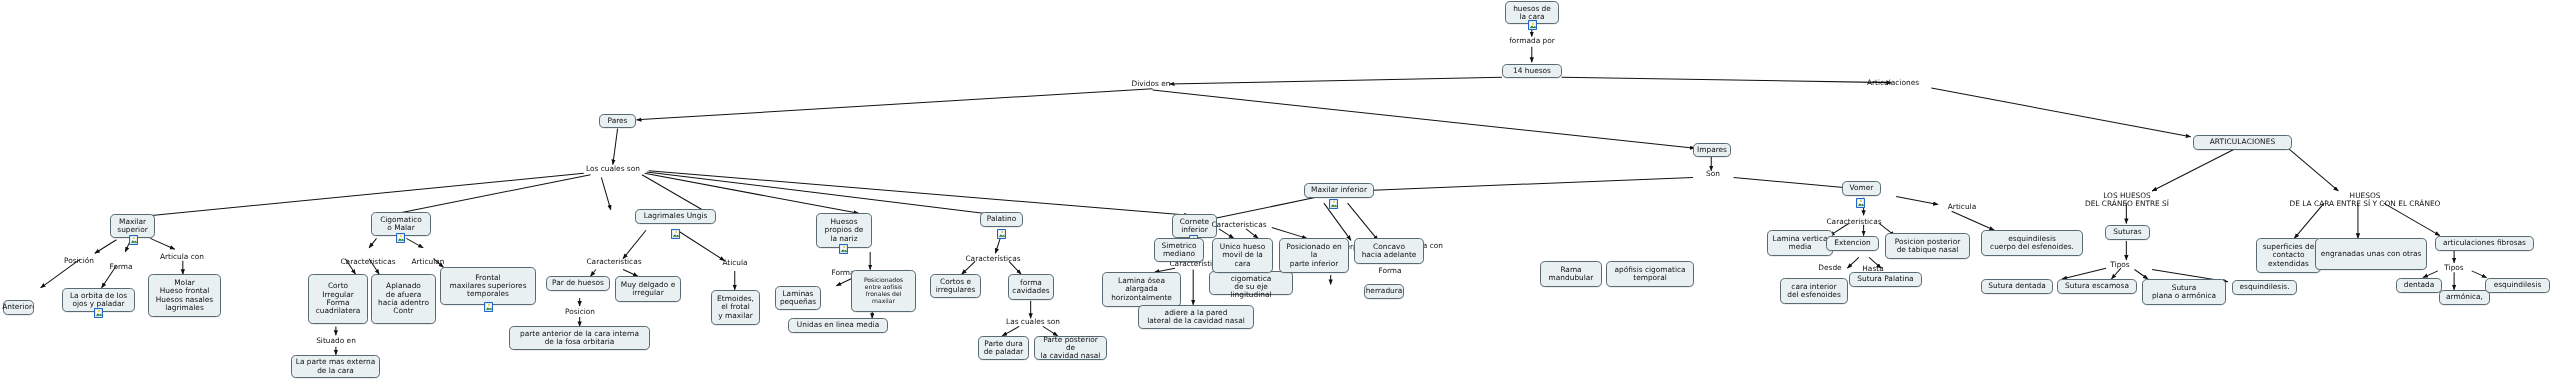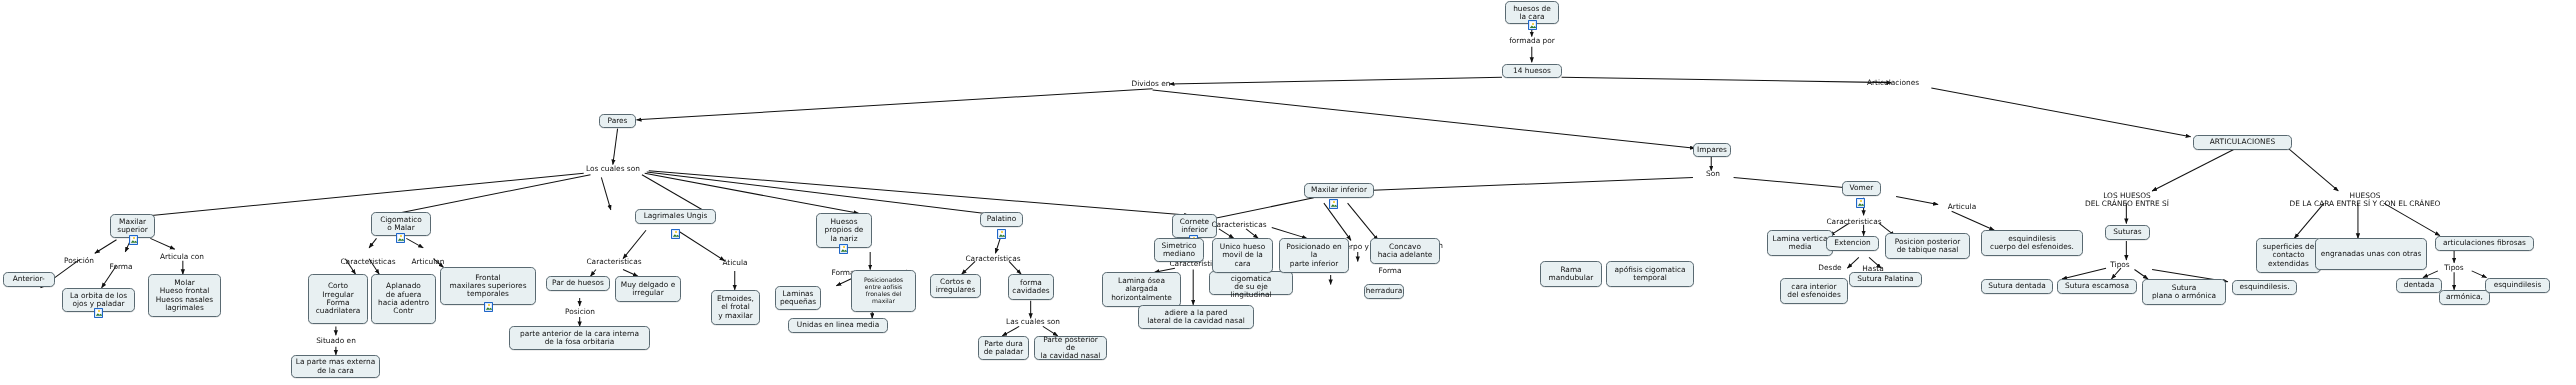--- a/index.html
+++ b/index.html
@@ -183,21 +183,21 @@
   </div>
   <span class="res" style="left:129px;top:235px;">
       <i></i>
       <u></u>
       <b></b>
     </span>
   <div class="linklabel" style="left:79px;top:261px;">Posición</div>
   <div class="linklabel" style="left:121px;top:267px;">Forma</div>
   <div class="linklabel" style="left:182px;top:257px;">Articula con</div>
 
-  <div class="node" style="left:2.7px;top:272px;width:52px;height:15px;justify-content:center;">
+  <div class="node" style="left:2.7px;top:300px;width:31px;height:15px;justify-content:center;">
     <span>Anterior-</span>
   </div>
   <div class="node" style="left:62px;top:288px;width:73px;height:24.4px;">
     <span style="white-space:pre-line">La orbita de los
 ojos y paladar</span>
   </div>
   <span class="res" style="left:94px;top:308px;">
       <i></i>
       <u></u>
       <b></b>
@@ -376,21 +376,21 @@
   <div class="node" style="left:1212px;top:238px;width:61px;height:35px;">
     <span style="white-space:pre-line">Unico hueso
 movil de la
 cara</span>
   </div>
   <div class="node" style="left:1279px;top:238px;width:70px;height:35px;">
     <span style="white-space:pre-line">Posicionado en
 la
 parte inferior</span>
   </div>
-  <div class="node" style="left:1354px;top:238px;width:70px;height:26px;margin-left:16px;">
+  <div class="node" style="left:1354px;top:238px;width:70px;height:26px;">
     <span style="white-space:pre-line">Concavo
 hacia adelante</span>
   </div>
   <div class="linklabel" style="left:1390px;top:271px;">Forma</div>
   <div class="node" style="left:1364px;top:284px;width:40px;height:15px;">
     <span>herradura</span>
   </div>
   <div class="node" style="left:1540px;top:261px;width:62px;height:26px;">
     <span style="white-space:pre-line">Rama
 mandubular</span>

